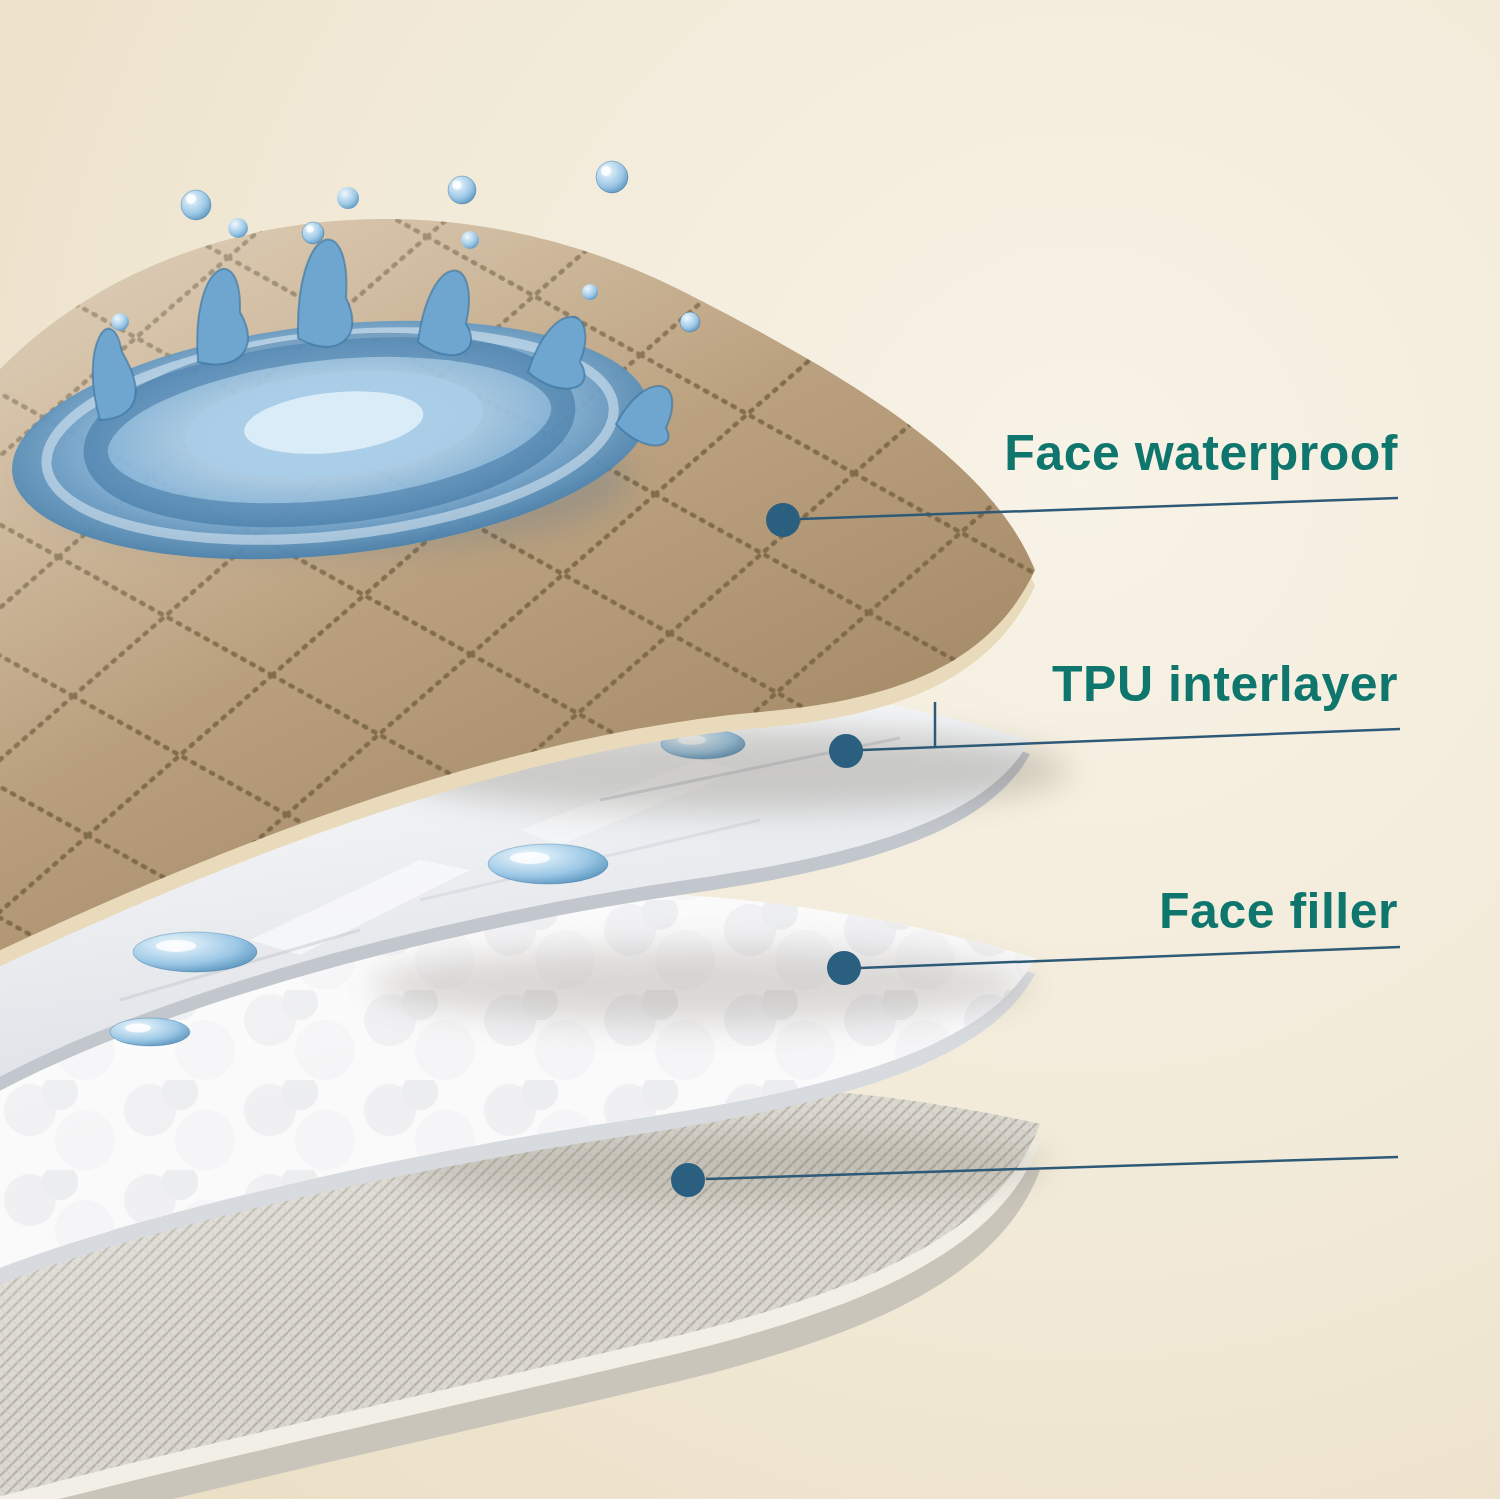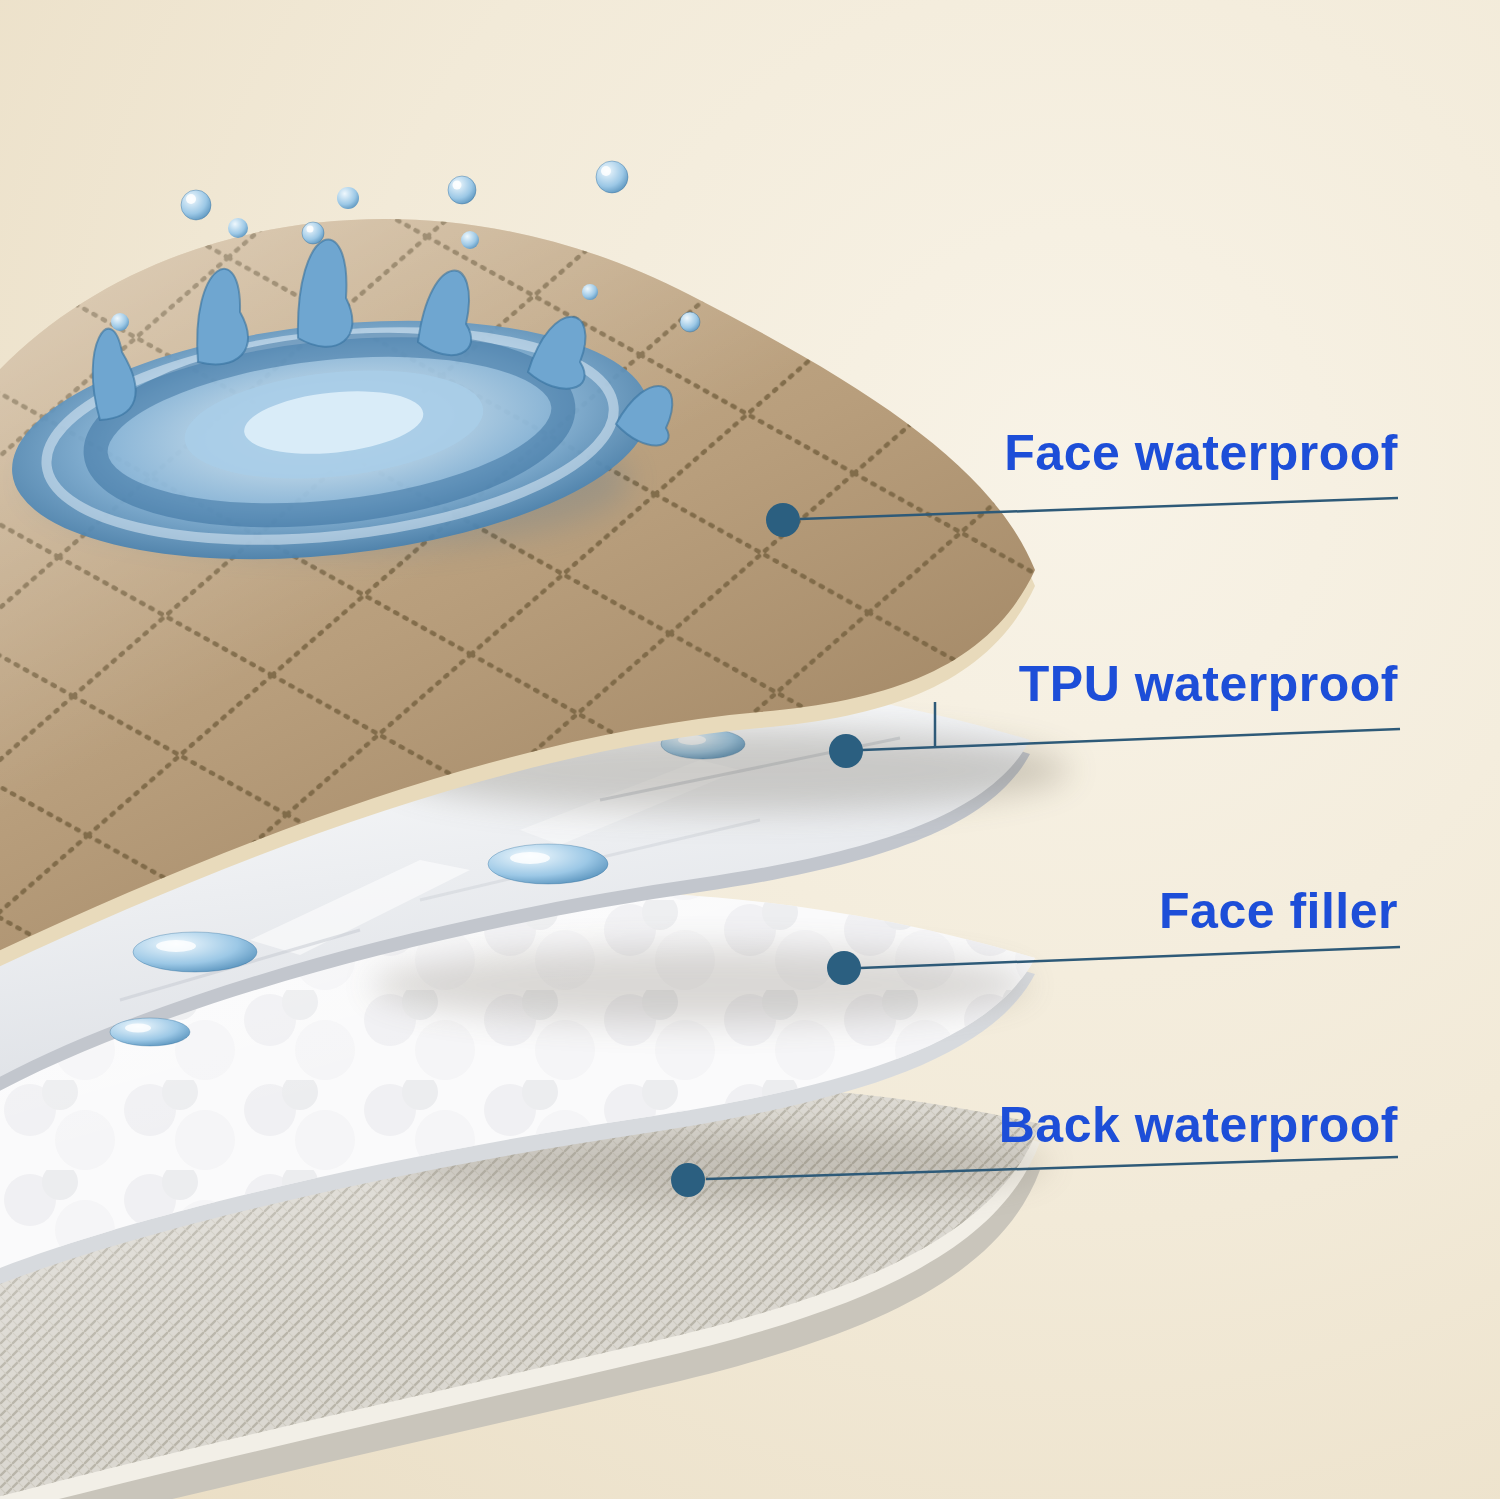--- a/index.html
+++ b/index.html
@@ -9,21 +9,21 @@
     overflow:hidden;
     font-family:"Liberation Sans",sans-serif;
   }
   .stage svg.art{position:absolute;left:0;top:0;}
   .layer-label{
     position:absolute;
     right:102px;
     font-size:50px;
     font-weight:700;
     letter-spacing:0.5px;
-    color:#1d4ed8;
+    color:#0f766e;
     white-space:nowrap;
   }
   .label-face{top:424px;}
   .label-tpu{top:655px;}
   .label-filler{top:882px;}
   .label-back{top:1096px;}
 </style>
 </head>
 <body>
 
@@ -209,19 +209,18 @@
     <g>
       <circle cx="783" cy="520" r="17" fill="#2b5f80"></circle>
       <circle cx="846" cy="751" r="17" fill="#2b5f80"></circle>
       <circle cx="844" cy="968" r="17" fill="#2b5f80"></circle>
       <circle cx="688" cy="1180" r="17" fill="#2b5f80"></circle>
     </g>
   </svg>
 
   <div class="layer-label label-face">Face waterproof</div>
 
-  <div class="layer-label label-tpu">TPU waterproof</div>
+  <div class="layer-label label-tpu">TPU interlayer</div>
 
   <div class="layer-label label-filler">Face filler</div>
 
-  <div class="layer-label label-back">Back waterproof</div>
 
 </div>
 
 </body></html>

